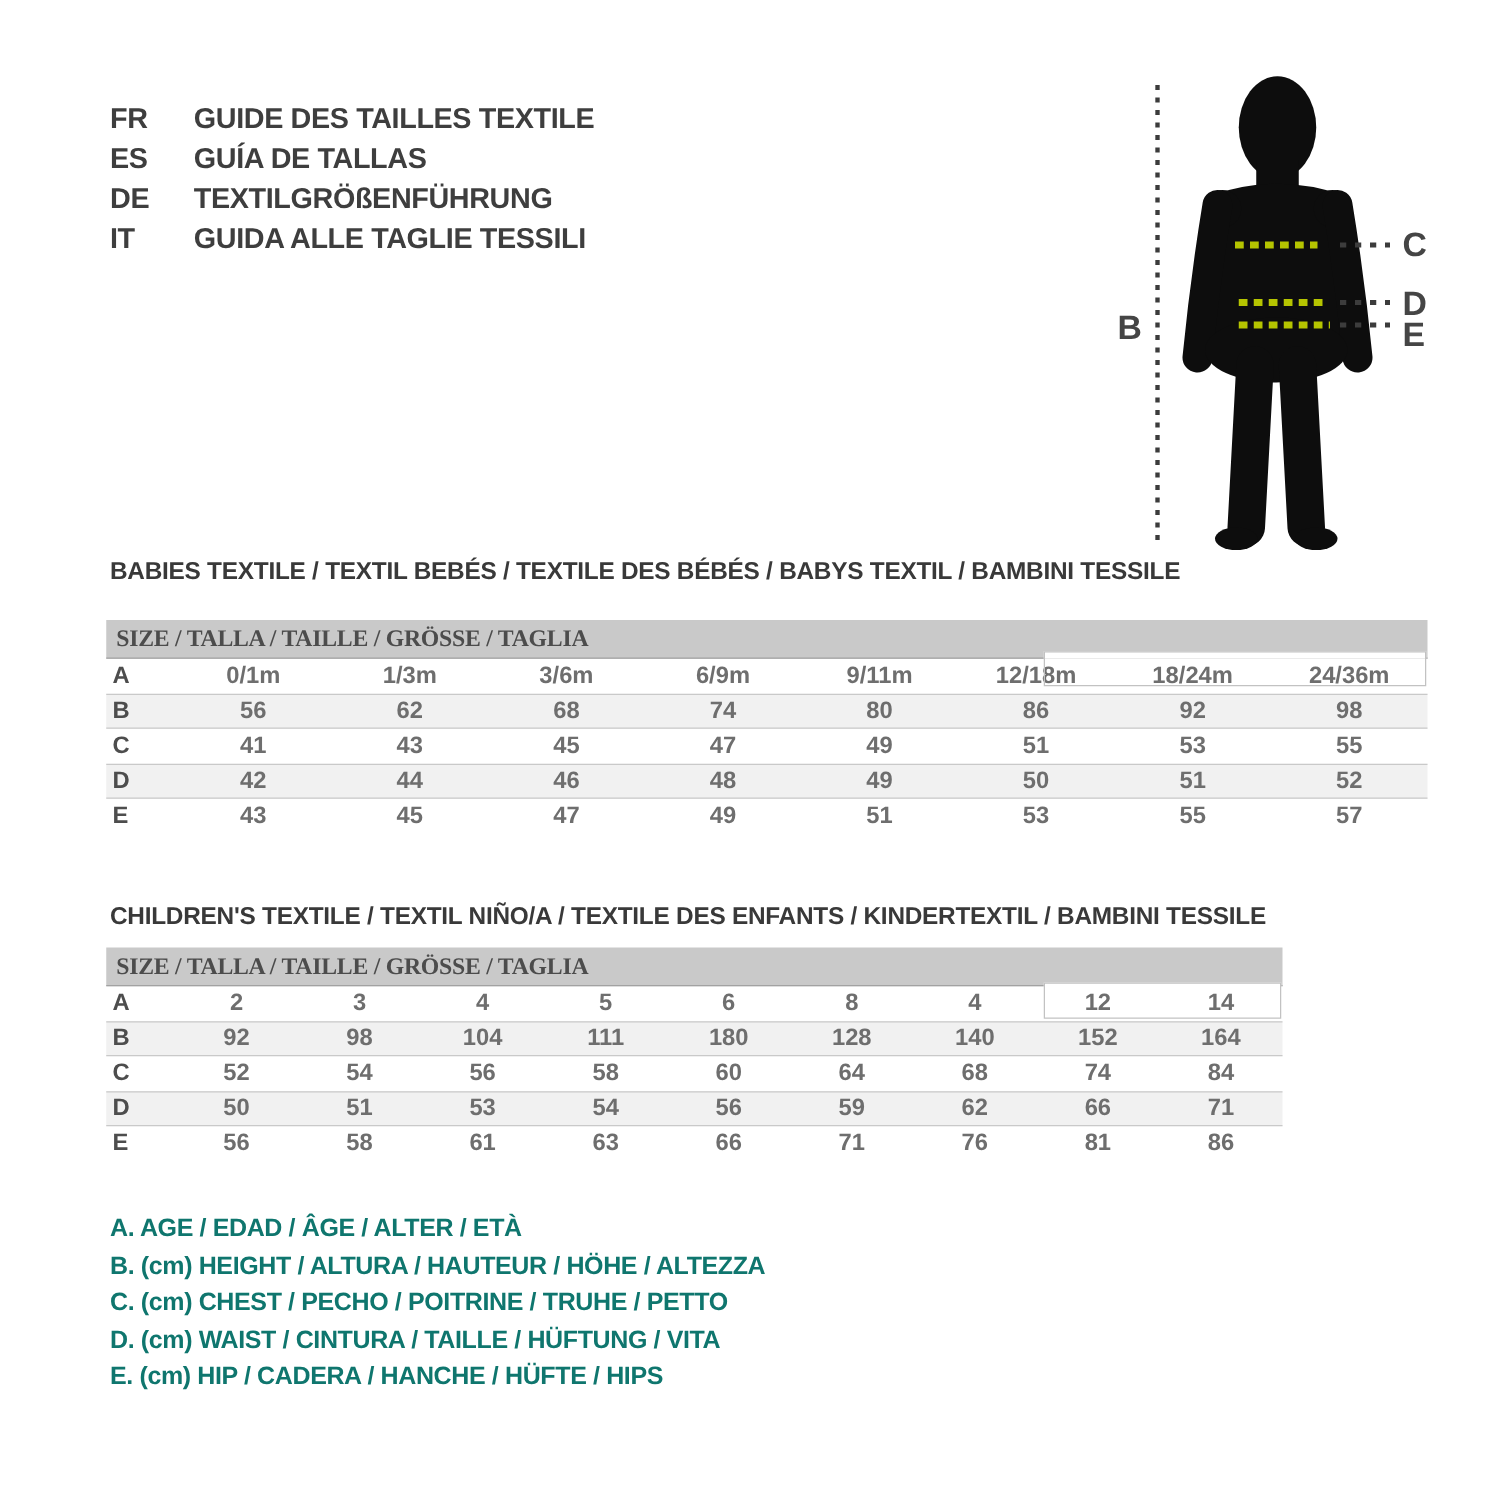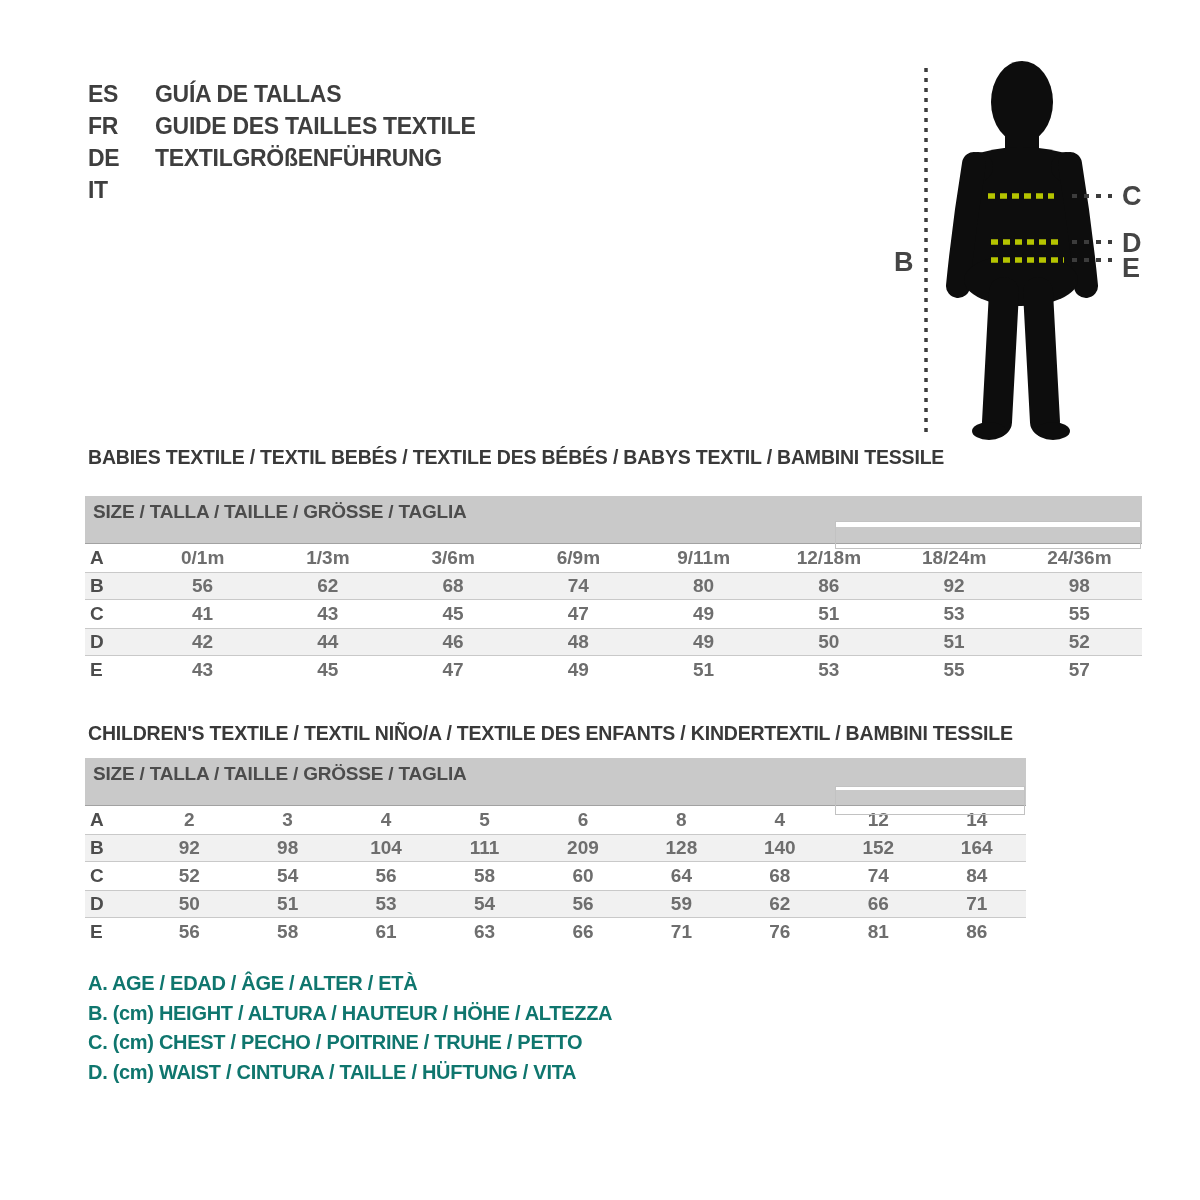--- a/index.html
+++ b/index.html
@@ -29,23 +29,23 @@
     letter-spacing:-0.2px; color:#393939; white-space:nowrap;
   }
   .babies-title { top:446px; }
   .children-title { top:722px; }
 
   
   .stable { position:absolute; left:85px; }
   .stable.babies { top:496px; width:1057px; }
   .stable.children { top:758px; width:941px; }
   .thead {
-    height:48px; line-height:31px; background:#c9c9c9; border-bottom:1px solid #a2a2a2;
+    height:31px; line-height:31px; background:#c9c9c9; border-bottom:1px solid #a2a2a2;
     font-size:19px; font-weight:700; color:#4c4c4c; padding-left:8px;
-    letter-spacing:-0.2px; white-space:nowrap;
+    letter-spacing:-0.2px; white-space:nowrap;font-family:Liberation Serif, serif;
   }
   .trow { display:flex; height:28px; align-items:center; }
   .trow.shade {
     background:#f1f1f1; border-top:1px solid #c9c9c9; border-bottom:1px solid #c9c9c9;
   }
   .rlabel {
     width:55px; padding-left:5px; font-size:19px; font-weight:700; color:#4d4d4d;
   }
   .tcell {
     flex:1; text-align:center; font-size:19px; font-weight:700; color:#6e6e6e;
@@ -66,33 +66,34 @@
     color:#0f766e; white-space:nowrap;
   }
 </style>
 </head>
 <body>
 
 <div class="canvas">
 
   <div class="lang-list">
     <div class="lang-row">
+      <span class="lang-code">FR</span>
+      <span class="lang-label">GUIDE DES TAILLES TEXTILE</span>
+    </div>
+    <div class="lang-row">
       <span class="lang-code">ES</span>
       <span class="lang-label">GUÍA DE TALLAS</span>
     </div>
     <div class="lang-row">
-      <span class="lang-code">FR</span>
-      <span class="lang-label">GUIDE DES TAILLES TEXTILE</span>
-    </div>
-    <div class="lang-row">
       <span class="lang-code">DE</span>
       <span class="lang-label">TEXTILGRÖßENFÜHRUNG</span>
     </div>
     <div class="lang-row">
       <span class="lang-code">IT</span>
+      <span class="lang-label">GUIDA ALLE TAGLIE TESSILI</span>
     </div>
   </div>
 
   <svg class="figure-svg" viewBox="0 0 330 420">
 
     <g fill="#0d0d0d" stroke="none">
       <ellipse cx="152" cy="62" rx="31" ry="41"></ellipse>
       <rect x="135" y="88" width="34" height="28"></rect>
       <path d="M100,116 Q152,98 204,116 L208,240 Q152,260 94,240 Z"></path>
       <circle cx="108" cy="127" r="15"></circle>
@@ -201,21 +202,21 @@
           <div class="tcell">4</div>
           <div class="tcell">12</div>
           <div class="tcell">14</div>
         </div>
         <div class="trow shade">
           <div class="rlabel">B</div>
           <div class="tcell">92</div>
           <div class="tcell">98</div>
           <div class="tcell">104</div>
           <div class="tcell">111</div>
-          <div class="tcell">209</div>
+          <div class="tcell">180</div>
           <div class="tcell">128</div>
           <div class="tcell">140</div>
           <div class="tcell">152</div>
           <div class="tcell">164</div>
         </div>
         <div class="trow">
           <div class="rlabel">C</div>
           <div class="tcell">52</div>
           <div class="tcell">54</div>
           <div class="tcell">56</div>
@@ -253,15 +254,16 @@
       </div>
     <div class="sel-patch"></div>
     <div class="sel-box"></div>
   </div>
 
   <div class="legend">
     <div class="legend-line">A. AGE / EDAD / ÂGE / ALTER / ETÀ</div>
     <div class="legend-line">B. (cm) HEIGHT / ALTURA / HAUTEUR / HÖHE / ALTEZZA</div>
     <div class="legend-line">C. (cm) CHEST / PECHO / POITRINE / TRUHE / PETTO</div>
     <div class="legend-line">D. (cm) WAIST / CINTURA / TAILLE / HÜFTUNG / VITA</div>
+    <div class="legend-line">E. (cm) HIP / CADERA / HANCHE / HÜFTE / HIPS</div>
   </div>
 
 </div>
 
 </body></html>

